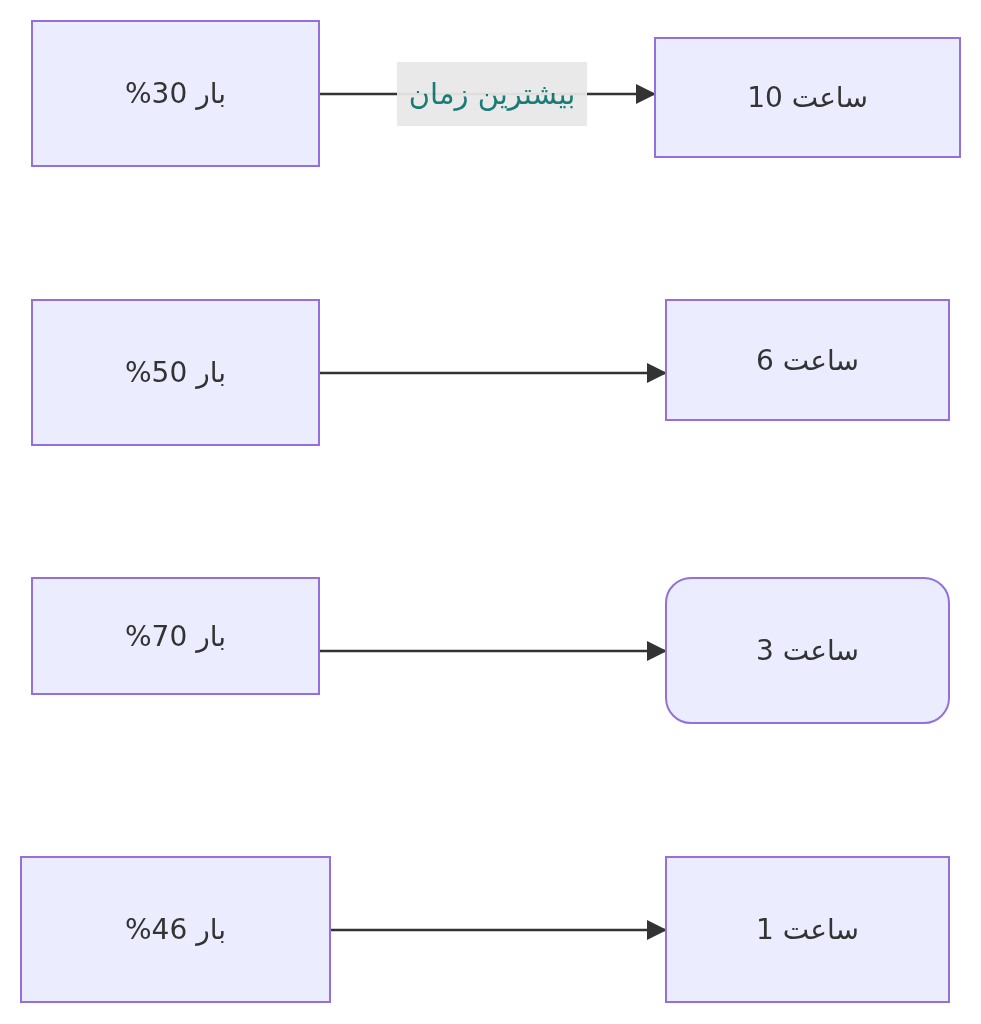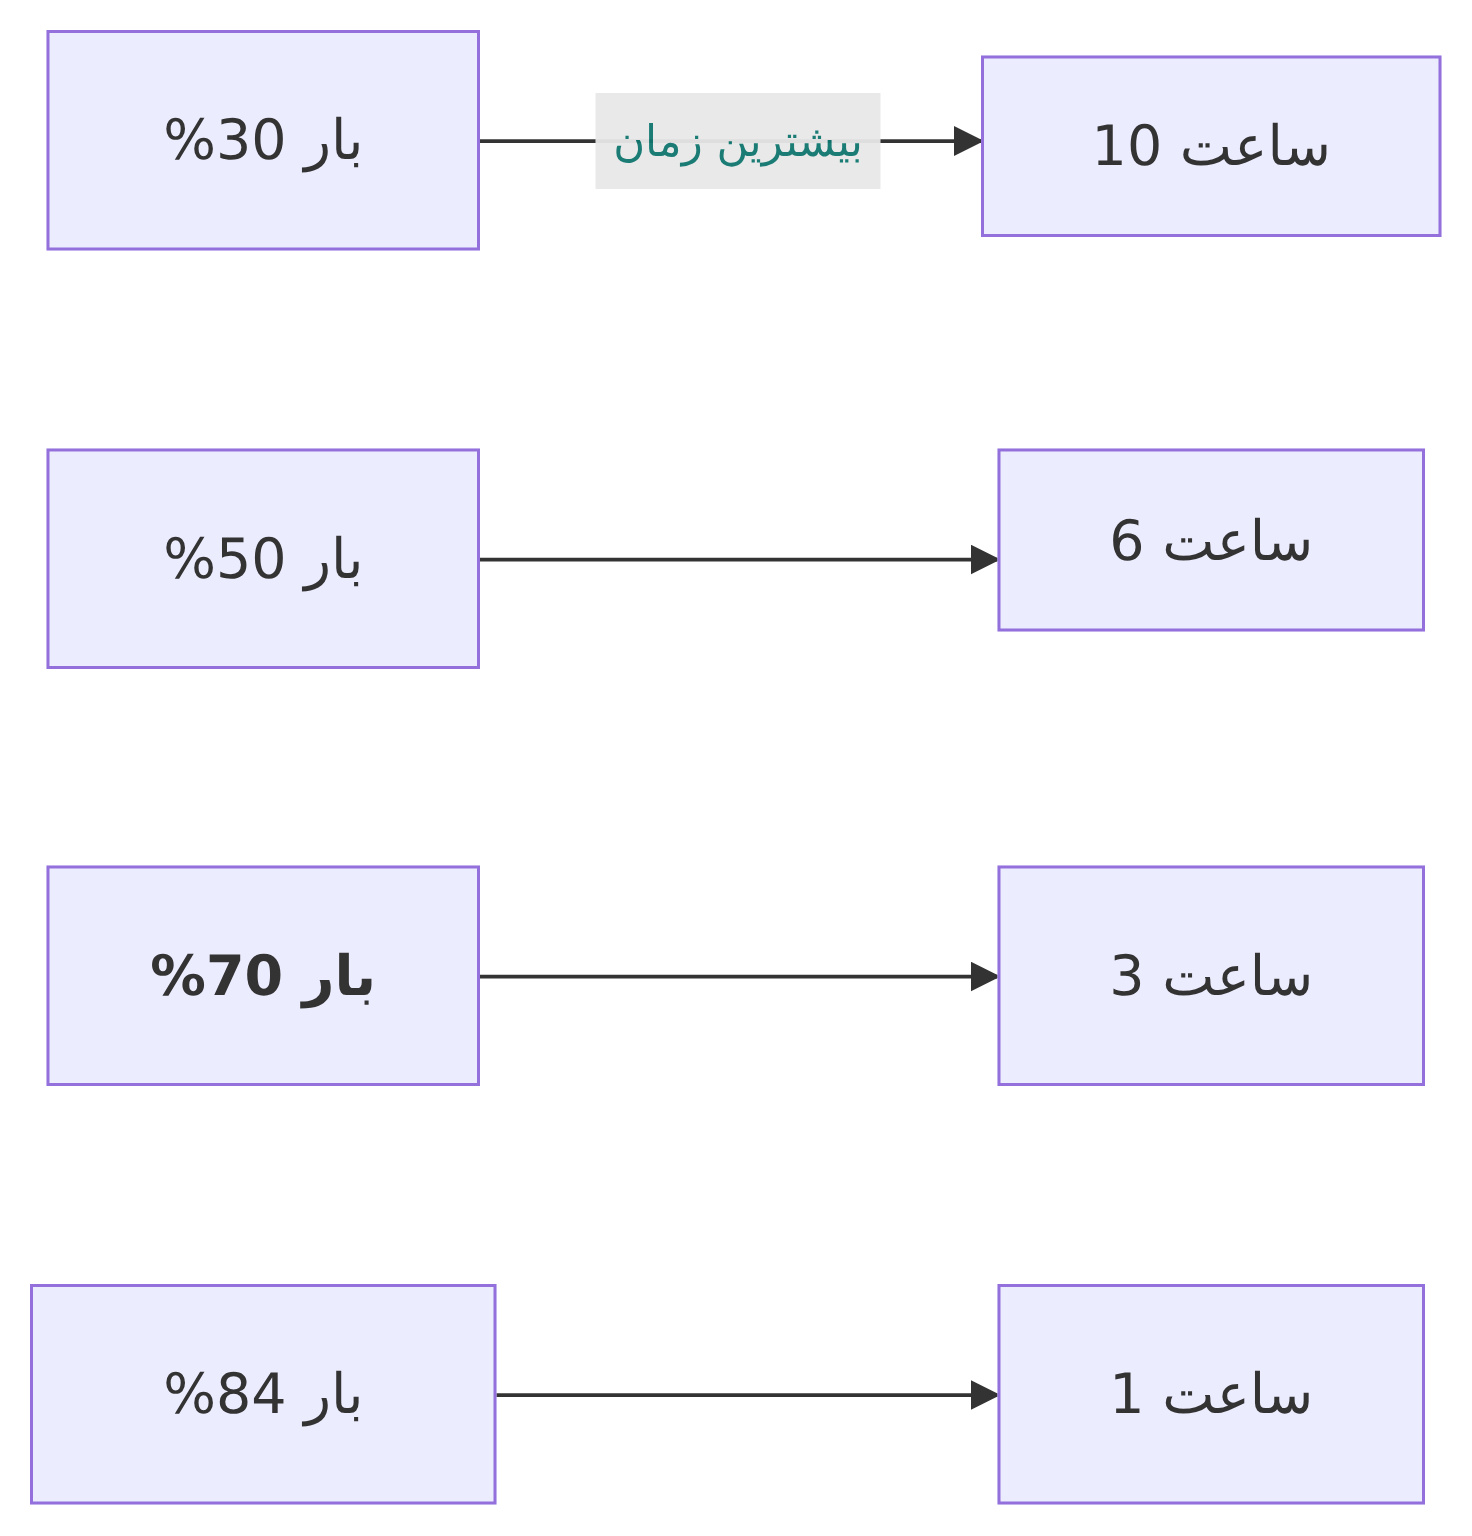--- a/index.html
+++ b/index.html
@@ -1,20 +1,20 @@
 <!DOCTYPE html>
 <html><head>
 <meta charset="utf-8">
 <style>
   html, body { margin:0; padding:0; background:#ffffff; }
   body { width:981px; height:1024px; position:relative; overflow:hidden;
          font-family:"DejaVu Sans","Liberation Sans",sans-serif; }
   .node { position:absolute; box-sizing:border-box; background:#ECECFF;
           border:2px solid #9370DB; display:flex; align-items:center;
-          justify-content:center; color:#333333; font-size:37px; }
+          justify-content:center; color:#333333; font-size:28px; }
   .node span { direction:rtl; unicode-bidi:embed; white-space:nowrap; }
   svg.edges { position:absolute; left:0; top:0; }
   .edge-label { position:absolute; background:#E8E8E8; color:#0f766e;
                 font-size:29px; display:flex; align-items:center; justify-content:center;
                 direction:rtl; white-space:nowrap; opacity:0.95; }
 </style>
 </head>
 <body>
 
 <svg class="edges" width="981" height="1024">
@@ -37,25 +37,25 @@
   <span>ساعت 10</span>
 </div>
 
 <div class="node" style="left:31px;top:299px;width:289px;height:147px;">
   <span>بار 50%</span>
 </div>
 <div class="node" style="left:665px;top:299px;width:285px;height:122px;">
   <span>ساعت 6</span>
 </div>
 
-<div class="node" style="left:31px;top:577px;width:289px;height:147px;font-weight:bold;">
+<div class="node" style="left:31px;top:577px;width:289px;height:118px;">
   <span>بار 70%</span>
 </div>
-<div class="node" style="left:665px;top:577px;width:285px;height:147px;">
+<div class="node" style="left:665px;top:577px;width:285px;height:147px;border-radius:26px;">
   <span>ساعت 3</span>
 </div>
 
 <div class="node" style="left:20px;top:856px;width:311px;height:147px;">
-  <span>بار 84%</span>
+  <span>بار 46%</span>
 </div>
 <div class="node" style="left:665px;top:856px;width:285px;height:147px;">
   <span>ساعت 1</span>
 </div>
 
 </body></html>

